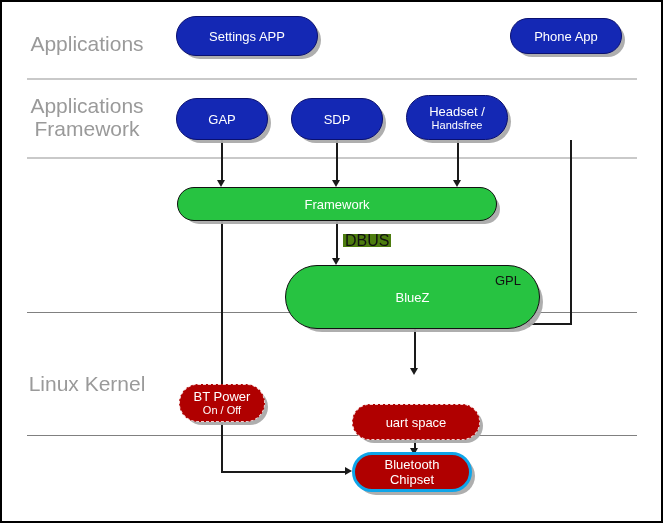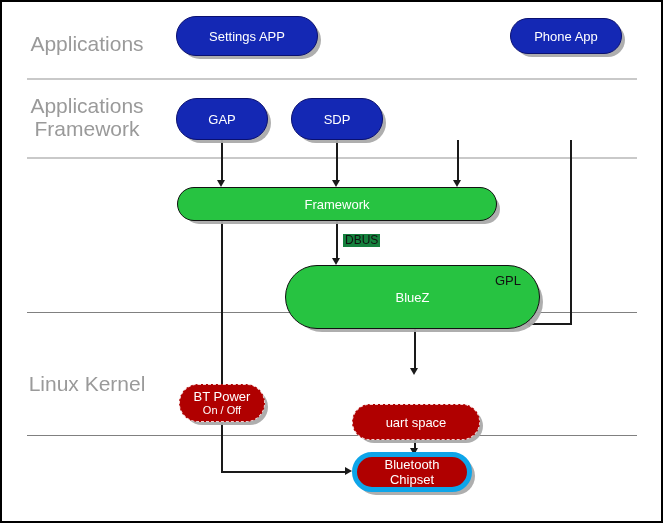--- a/index.html
+++ b/index.html
@@ -45,21 +45,21 @@
     border-radius:999px;
     z-index:5;
   }
   .node .l1{font-size:13px;line-height:15px;}
   .node .l2{font-size:11px;line-height:13px;}
 
   .node.blue{background:#1428b4;border:1px solid #0a1070;
     box-shadow:4px 4px 0 -1px rgba(170,170,170,.95);}
   .node.green{background:#27c341;border:1px solid #111111;
     box-shadow:5px 5px 0 -2px rgba(170,170,170,.95);}
-  .node.red{background:#b00000;border:5px solid #0ea5e9;
+  .node.red{background:#b00000;border:3px solid #0ea5e9;
     box-shadow:4px 4px 0 -1px rgba(170,170,170,.95);}
   .node.red.dashed{border:1px dashed #f2d0d0;margin-top:30px;}
 
   .node.green .l1{font-size:13px;}
   .node .gpl{
     position:absolute;right:18px;top:8px;
     color:#111111;font-size:13px;line-height:14px;
   }
 
   
@@ -74,22 +74,22 @@
     position:absolute;width:0;height:0;
     border-top:4px solid transparent;border-bottom:4px solid transparent;
     border-right:7px solid #1a1a1a;z-index:3;
   }
   .arrow-right{
     position:absolute;width:0;height:0;
     border-top:4px solid transparent;border-bottom:4px solid transparent;
     border-left:7px solid #1a1a1a;z-index:3;
   }
   .edge-label{
-    position:absolute;color:#111111;font-size:12px;line-height:13px;z-index:4;
-    background:#15803d;padding:0 2px;
+    position:absolute;color:#111111;font-size:16px;line-height:13px;z-index:4;
+    background:#4d7c0f;padding:0 2px;
   }
 </style>
 </head>
 <body>
 
 <div id="canvas">
 
   <div class="sep" style="top:76px;  width:610px;"></div>
   <div class="sep" style="top:155px; width:610px;"></div>
   <div class="sep dark" style="top:310px; width:610px;"></div>
@@ -136,20 +136,24 @@
   </div>
 
   <div class="node blue" style="left:174px;top:96px;width:92px;height:42px;">
     <span class="l1">GAP</span>
   </div>
 
   <div class="node blue" style="left:289px;top:96px;width:92px;height:42px;">
     <span class="l1">SDP</span>
   </div>
 
+  <div class="node blue" style="left:404px;top:93px;width:102px;height:45px;">
+    <span class="l1">Headset /</span>
+    <span class="l2">Handsfree</span>
+  </div>
 
 
   <div class="node green" style="left:175px;top:185px;width:320px;height:34px;">
     <span class="l1">Framework</span>
   </div>
 
   <div class="node green" style="left:283px;top:263px;width:255px;height:64px;">
     <span class="gpl">GPL</span>
     <span class="l1">BlueZ</span>
   </div>

